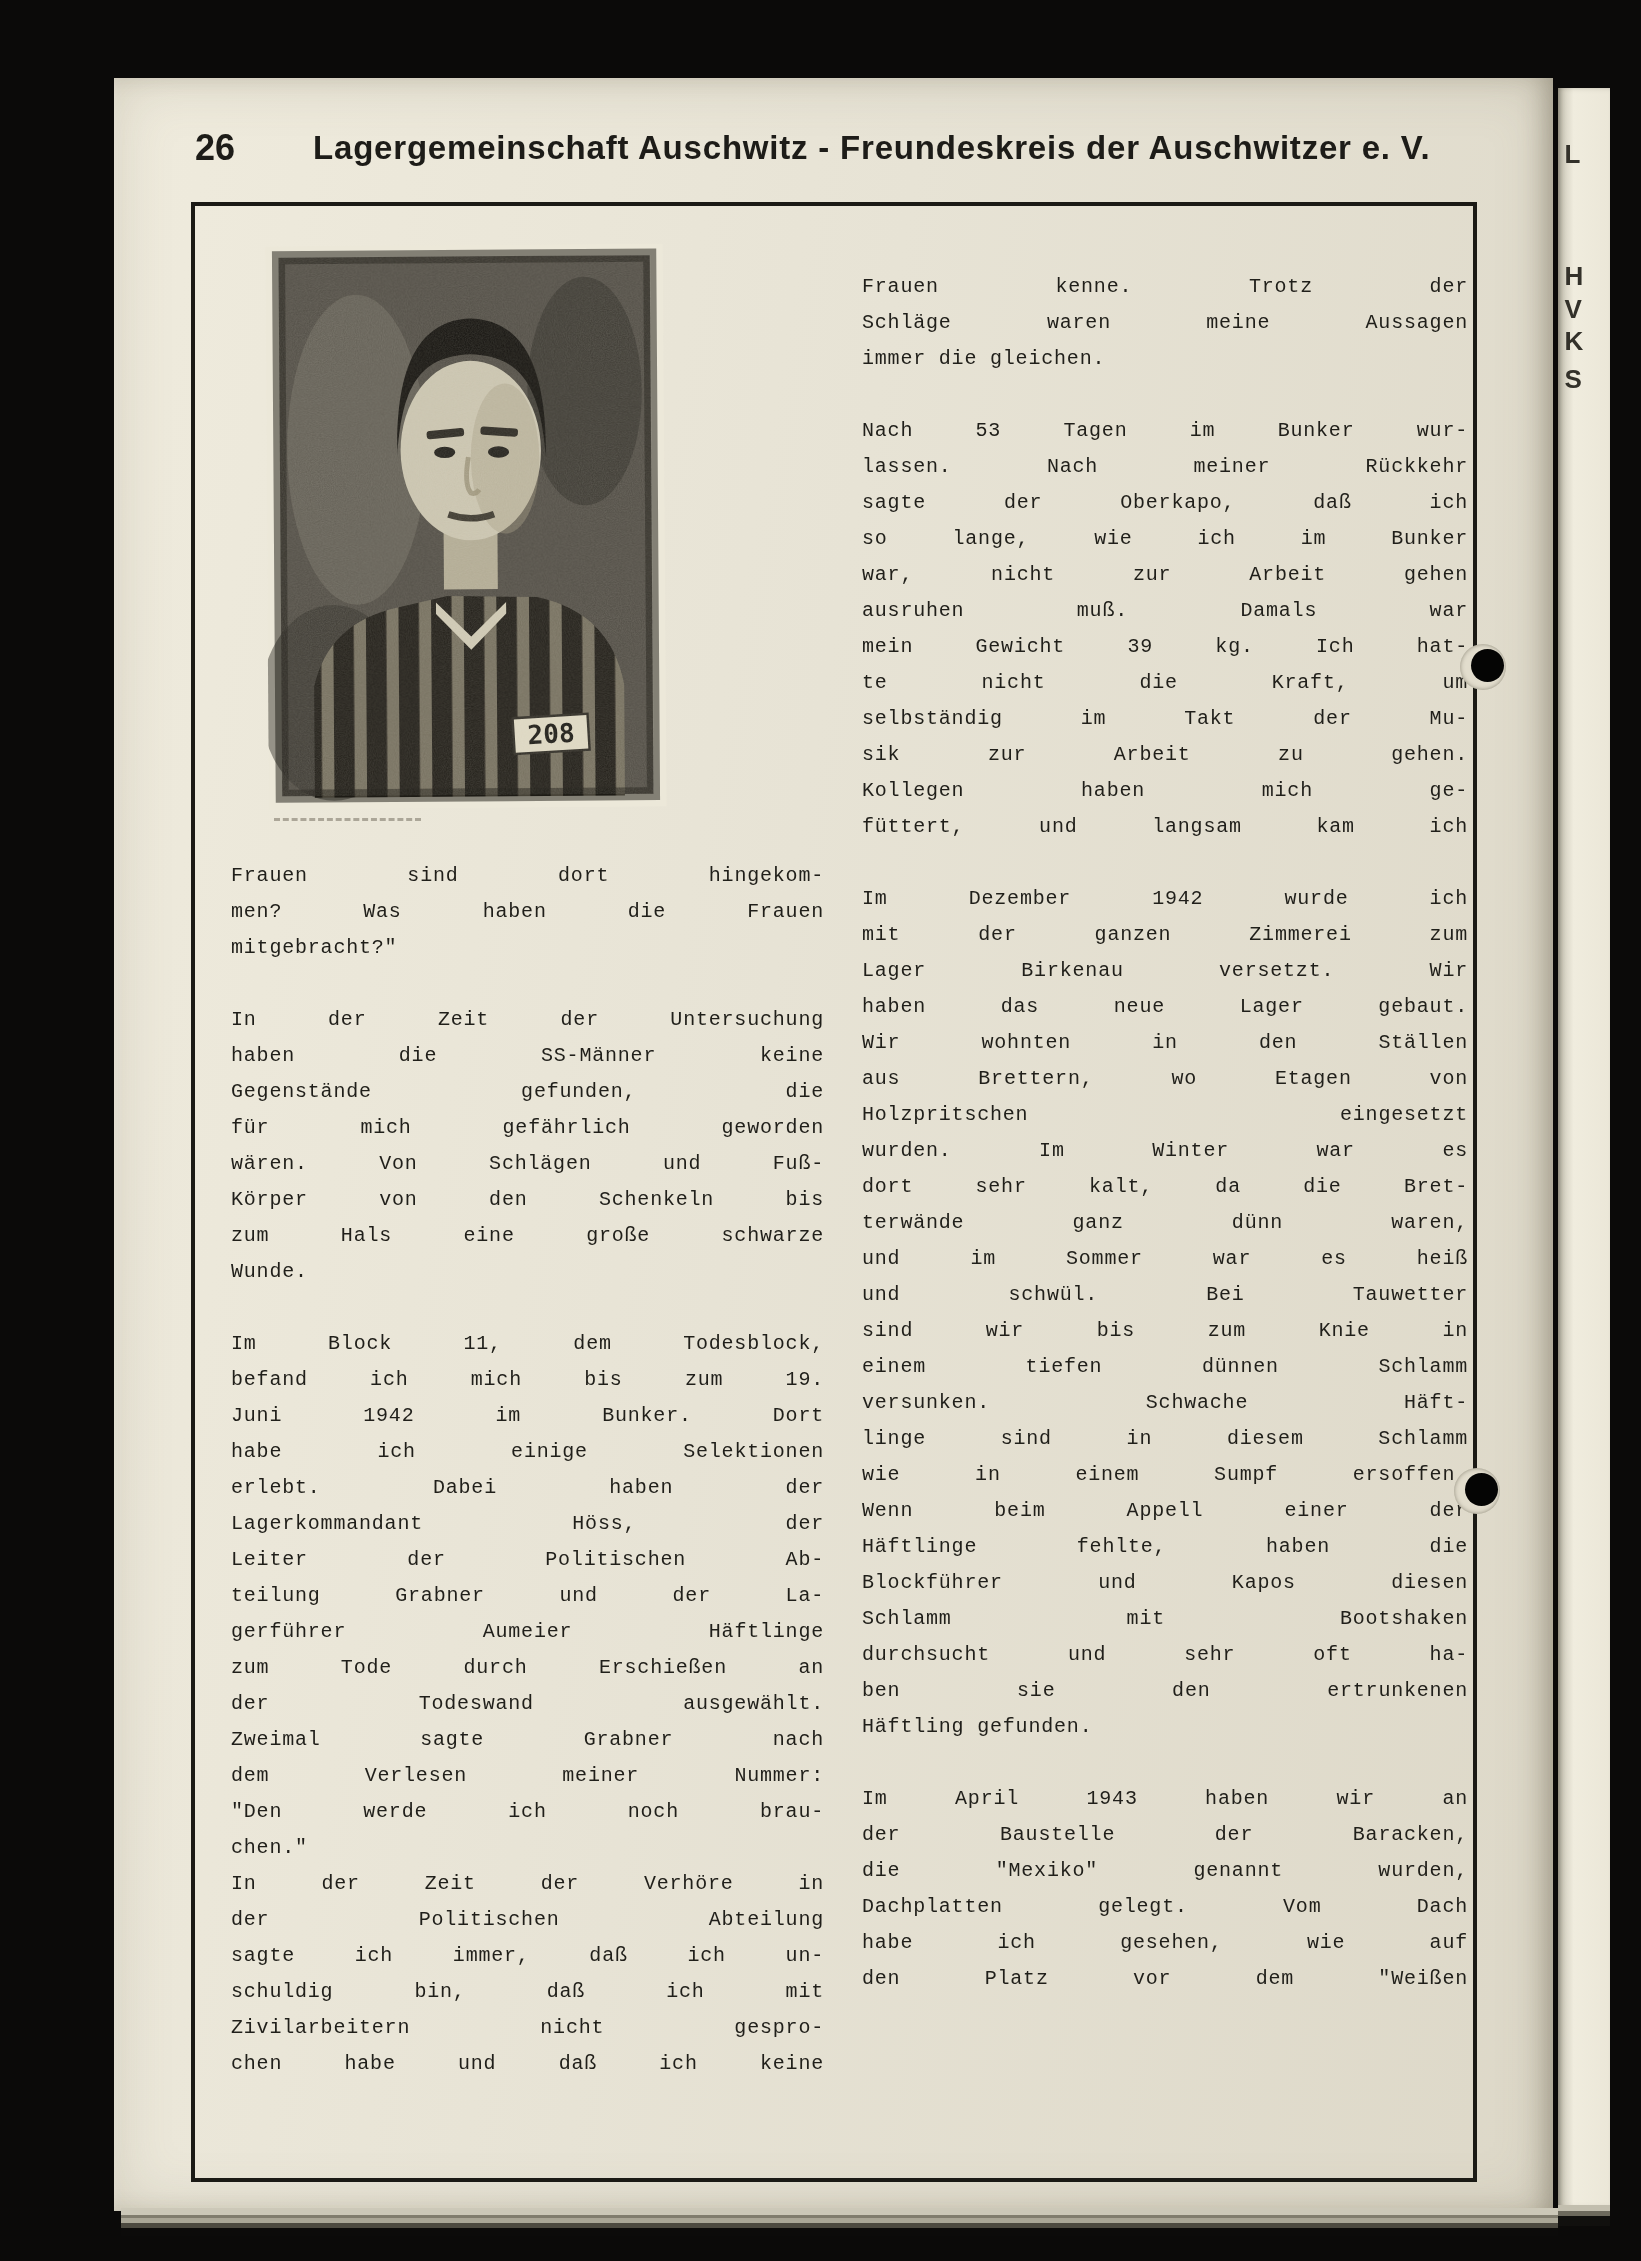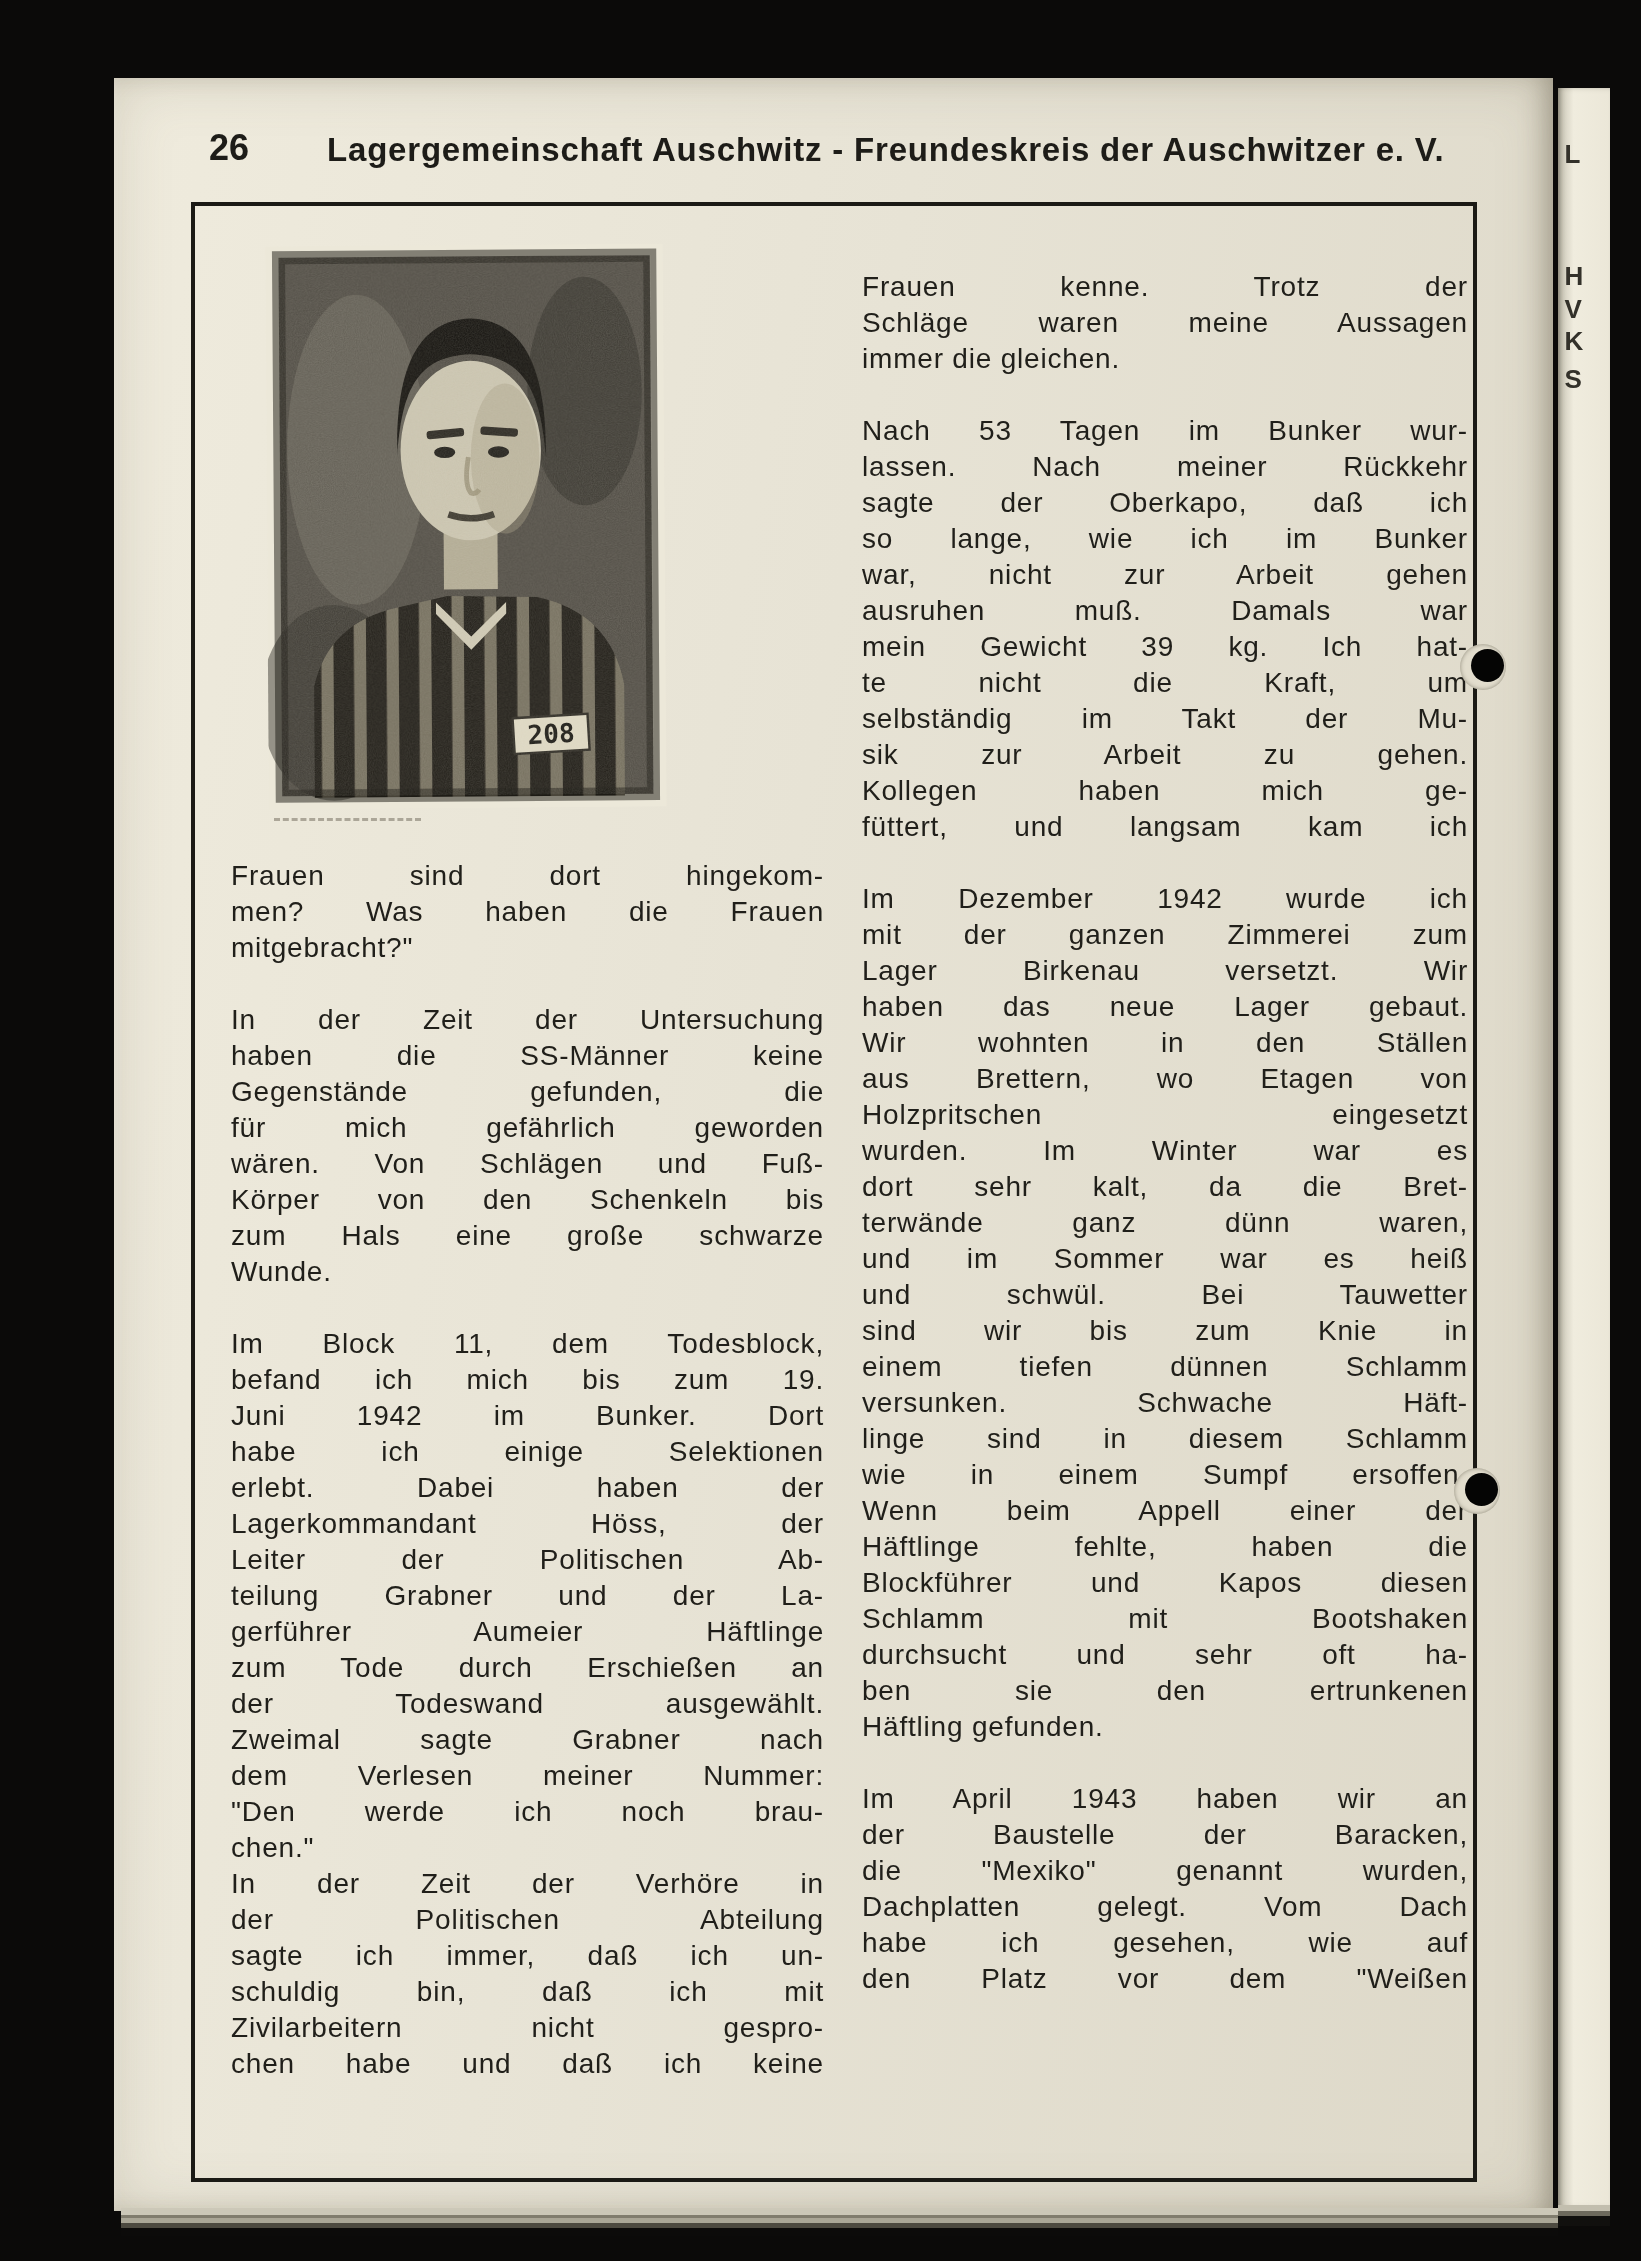--- a/index.html
+++ b/index.html
@@ -10,34 +10,34 @@
   }
   
   .page {
     position:absolute; left:114px; top:78px; width:1439px; height:2133px;
     background:linear-gradient(100deg,#efebdd 0%,#e7e3d5 45%,#ddd8c8 100%);
     box-shadow: inset 0 0 57px rgba(115,105,80,.22),
                 inset -16.3px 0 28px -11.4px rgba(70,62,45,.40),
                 inset 4.9px 0 9.8px -4.9px rgba(255,255,250,.5);
   }
   .page-header {
-    position:absolute; left:95px; top:49px; display:flex; align-items:flex-end;
+    position:absolute; left:81px; top:49px; display:flex; align-items:center;
     color:#1d1c18; font-family:"Liberation Sans", sans-serif; font-weight:bold;
   }
   .page-num { font-size:36px; margin-right:78px; }
   .page-title { font-size:33px; letter-spacing:0.8px; white-space:nowrap; }
   .frame {
     position:absolute; left:77px; top:124px; width:1286px; height:1980px;
     border:4.1px solid #1b1a15;
   }
   
   .textcol {
     position:absolute; color:#201f1a;
-    font-family:Liberation Sans, sans-serif;
-    font-size:28px; line-height:36px; letter-spacing:0.8px;
+    font-family:Liberation Mono, monospace;
+    font-size:20px; line-height:36px; letter-spacing:0.8px;
   }
   #col-left  { left:36px;  top:639px; width:593px;margin-top:13px; }
   #col-right { left:667px; top:63px;  width:606px; }
   .para + .para { margin-top:36px; }
   .para.tight { margin-top:0; }
   .line { text-align:justify; text-align-last:justify; }
   .line.endl { text-align-last:left; }
   
   .photo { position:absolute; left:72px; top:39px; width:398px; height:563px; transform:rotate(-0.4deg); }
   .photo svg { display:block; }

